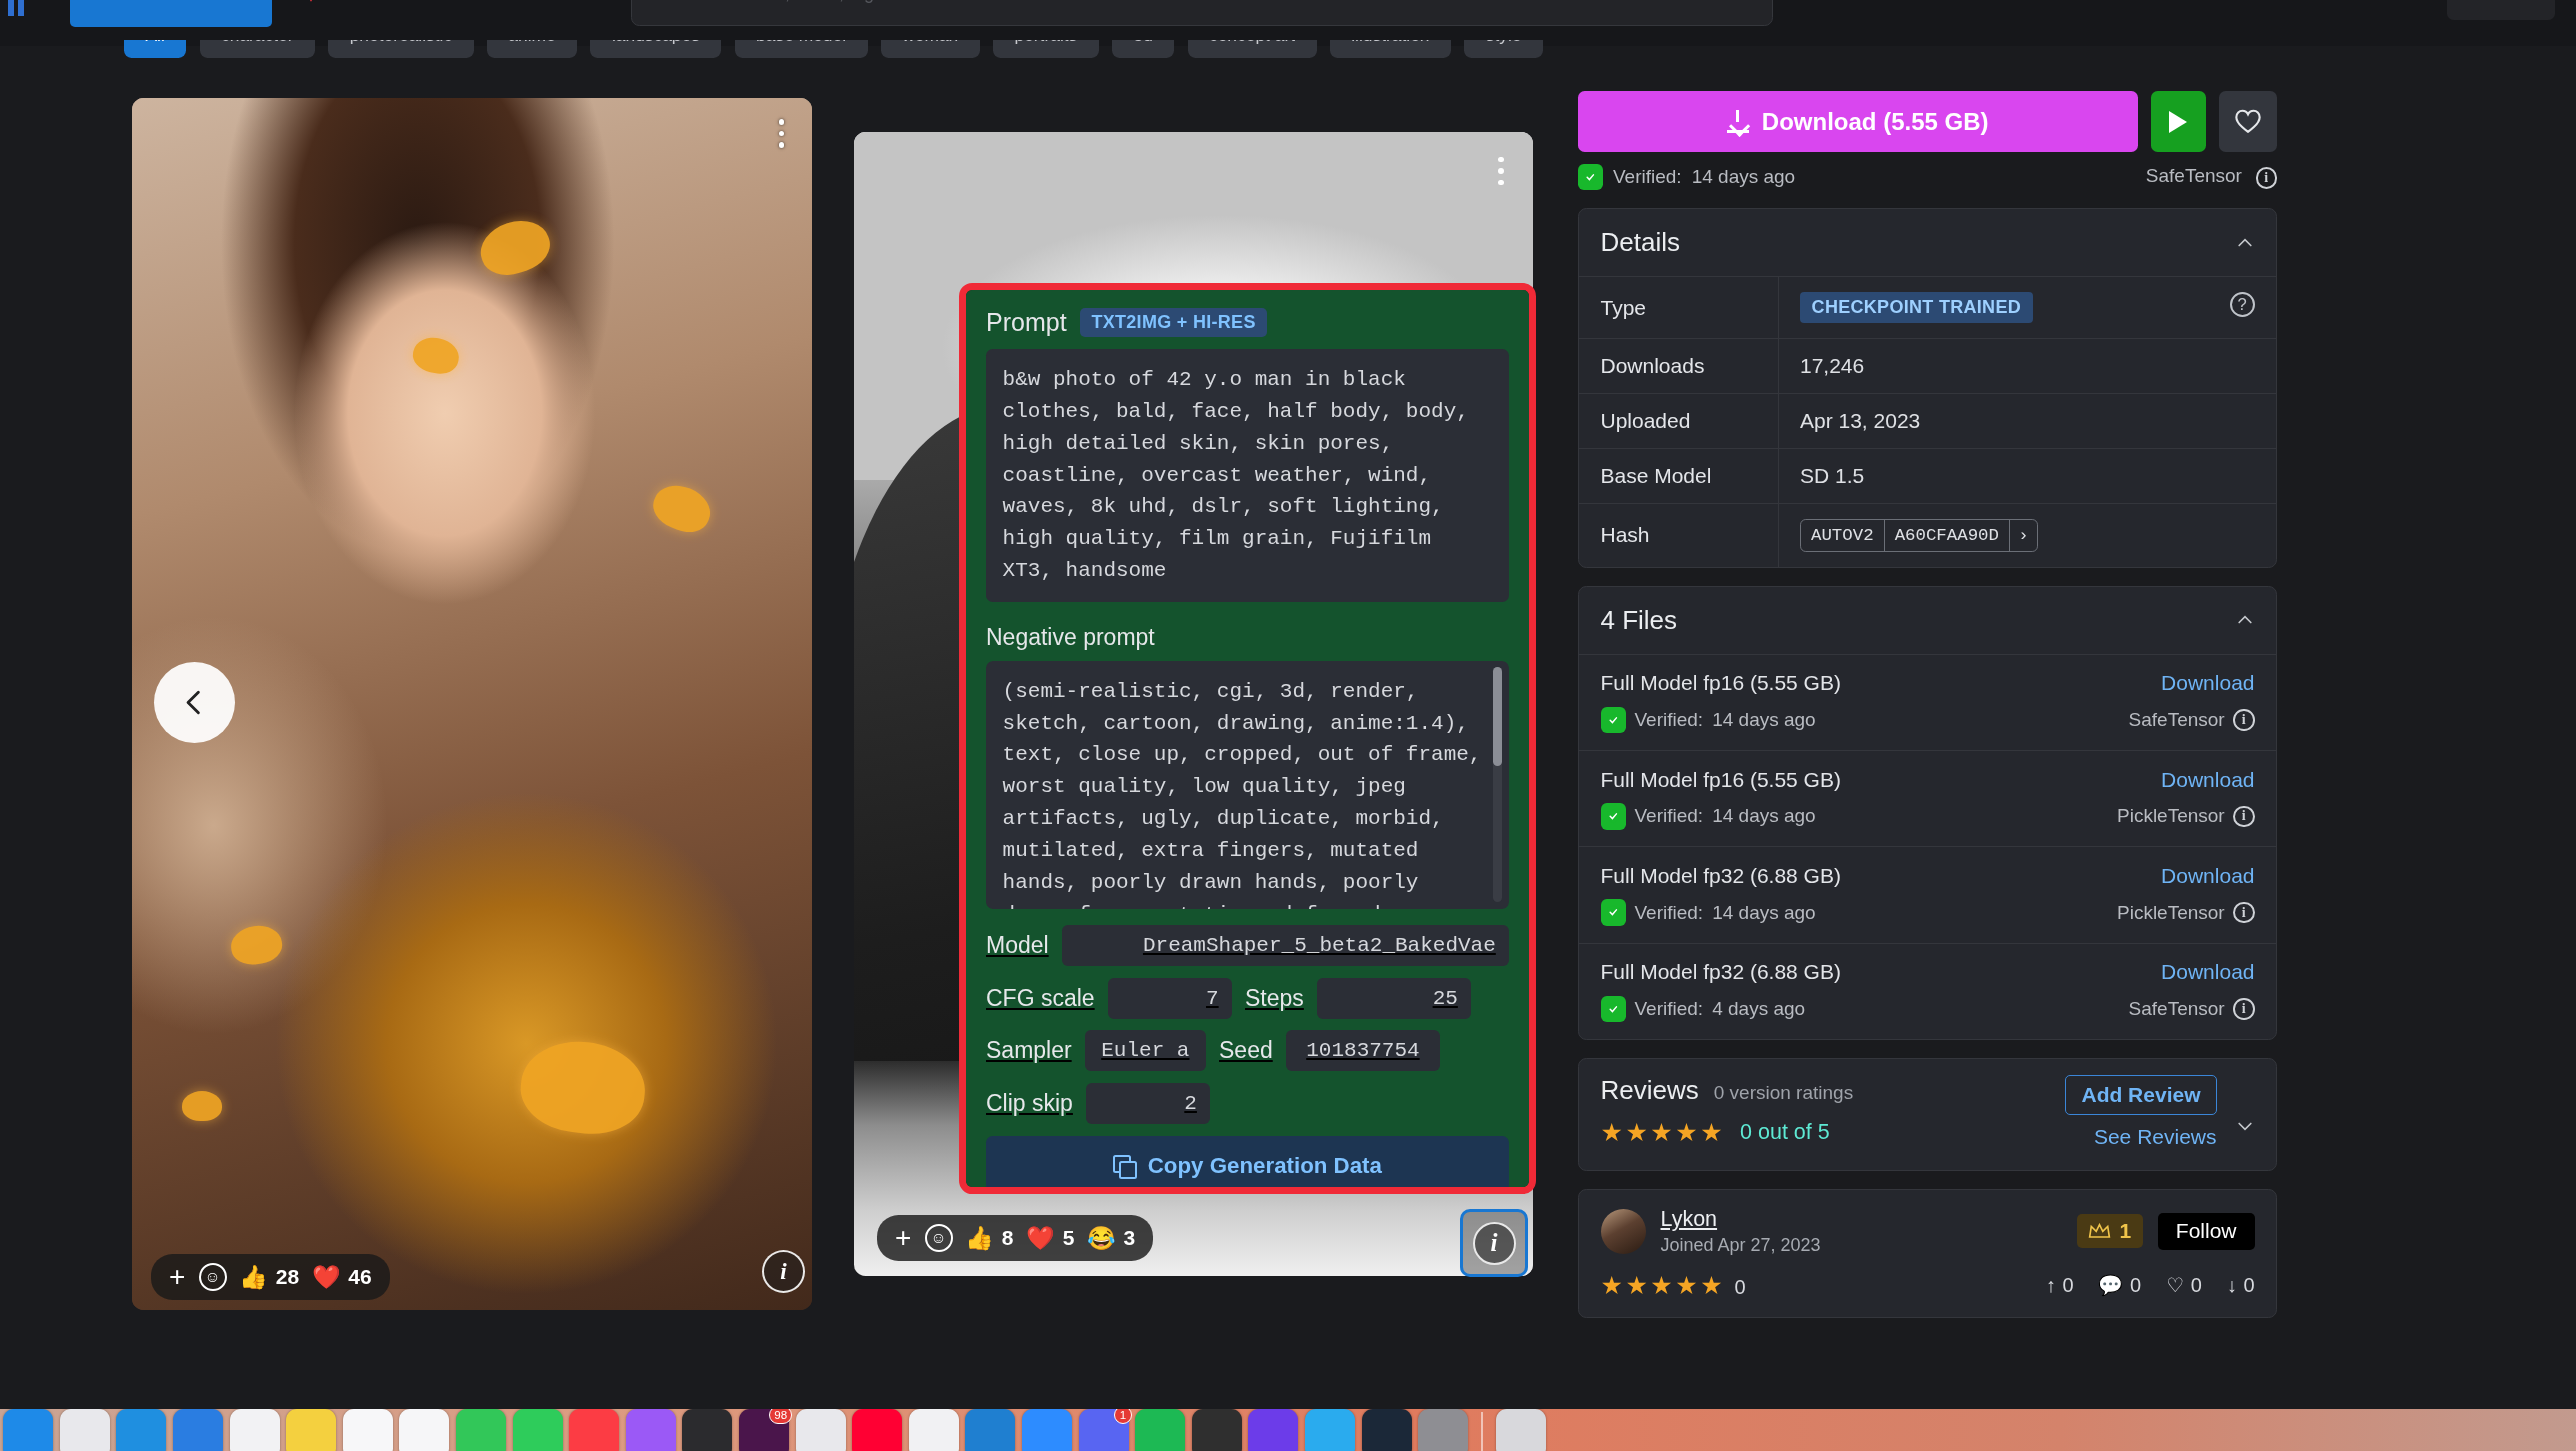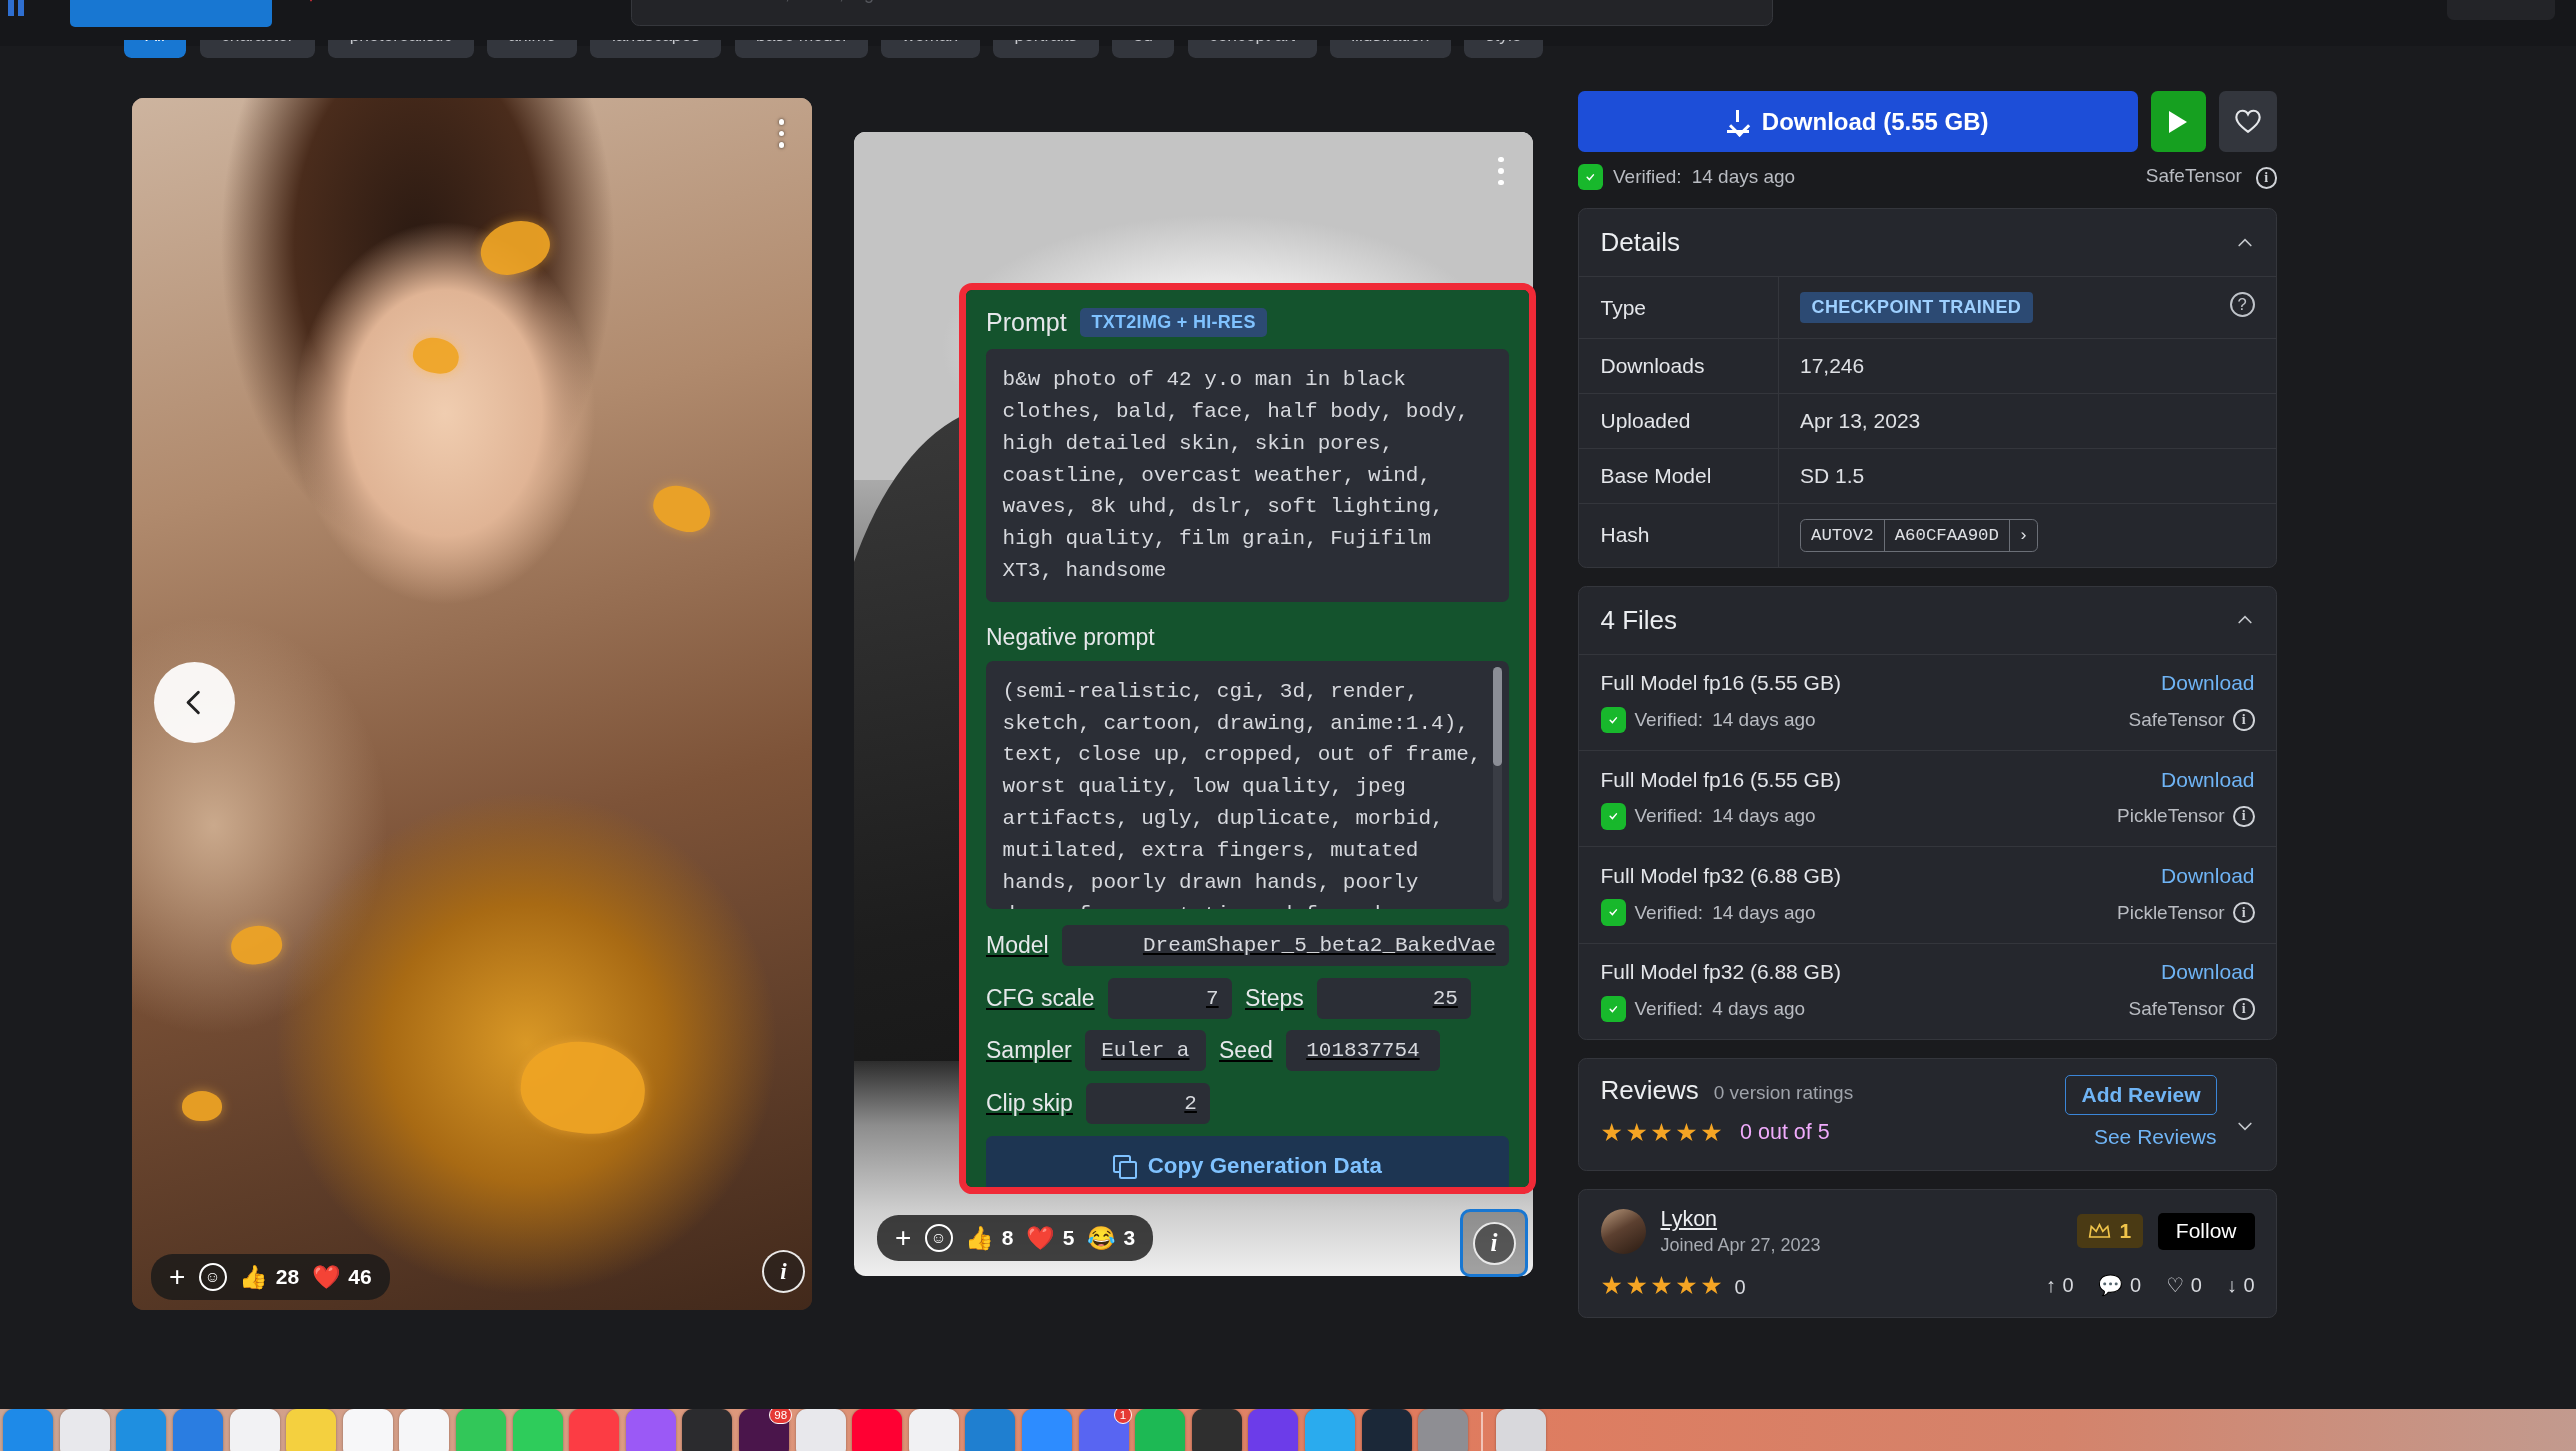--- a/index.html
+++ b/index.html
@@ -168,21 +168,21 @@
     width: 43px; height: 43px; border-radius: 50%; border: 2.8px solid #e8e8e8;
     background: rgba(40,40,40,.6);
     display:flex; align-items:center; justify-content:center;
     color:#fff; font-size: 25px; font-style: italic; font-weight:700; font-family:"Liberation Serif", serif;
   }
 
   
   .sidebar { position: absolute; left: 1578px; top: 91px; width: 699px; }
   .dl-row { display: flex; gap: 13.2px; align-items: stretch; }
   .dl-btn {
-    flex: 1; height: 61px; background: #1d4ed8; border-radius: 6.6px; color: #fff;
+    flex: 1; height: 61px; background: #d946ef; border-radius: 6.6px; color: #fff;
     display:flex; align-items:center; justify-content:center; gap: 13.2px;
     font-size: 24px; font-weight: 700;
   }
   .dl-icon { width: 21.5px; height: 23px; position:relative; }
   .dl-icon::before {
     content:""; position:absolute; left: 9px; top: 0; width: 3.3px; height: 12.4px; background:#fff;
   }
   .dl-icon::after {
     content:""; position:absolute; left: 5px; top: 9px; width: 11.6px; height: 11.6px;
     border-left: 3.3px solid #fff; border-bottom: 3.3px solid #fff; transform: rotate(-45deg);
@@ -251,21 +251,21 @@
   .file-ver { display:flex; align-items:center; gap: 9px; color:#b9bcc2; font-size: 19px; }
   .file-fmt { color:#b9bcc2; font-size: 19px; display:flex; align-items:center; }
 
   .rev-body { padding: 16.6px 21.5px 21.5px 21.5px; display:flex; align-items:flex-start; }
   .rev-left { flex: 1; }
   .rev-top { display:flex; align-items:baseline; gap: 15px; }
   .rev-title { color:#eceef1; font-size: 26px; }
   .rev-sub { color:#9fa3aa; font-size: 19px; }
   .rev-stars { display:flex; align-items:center; gap: 15px; margin-top: 11.6px; }
   .stars { color:#f5a524; font-size: 25px; letter-spacing: 2.5px; }
-  .rev-out { color:#f0abfc; font-size: 21.5px; }
+  .rev-out { color:#5eead4; font-size: 21.5px; }
   .rev-right { display:flex; flex-direction:column; align-items:flex-end; gap: 10px; text-align: right; }
   .add-review {
     border: 1.5px solid #3b86d8; color:#6fb4f5; background: transparent;
     border-radius: 5px; padding: 6.6px 15px; font-size: 21px; font-weight: 700;
   }
   .see-reviews { color:#6fb4f5; font-size: 21px; }
   .rev-chev { margin-left: 18px; margin-top: 41px; }
 
   .author-card { margin-top: 18px; background:#25272d; border:0.8px solid #34363c; border-radius: 8.3px; padding: 16.6px 21.5px; }
   .author-row { display:flex; align-items:center; justify-content:space-between; }

